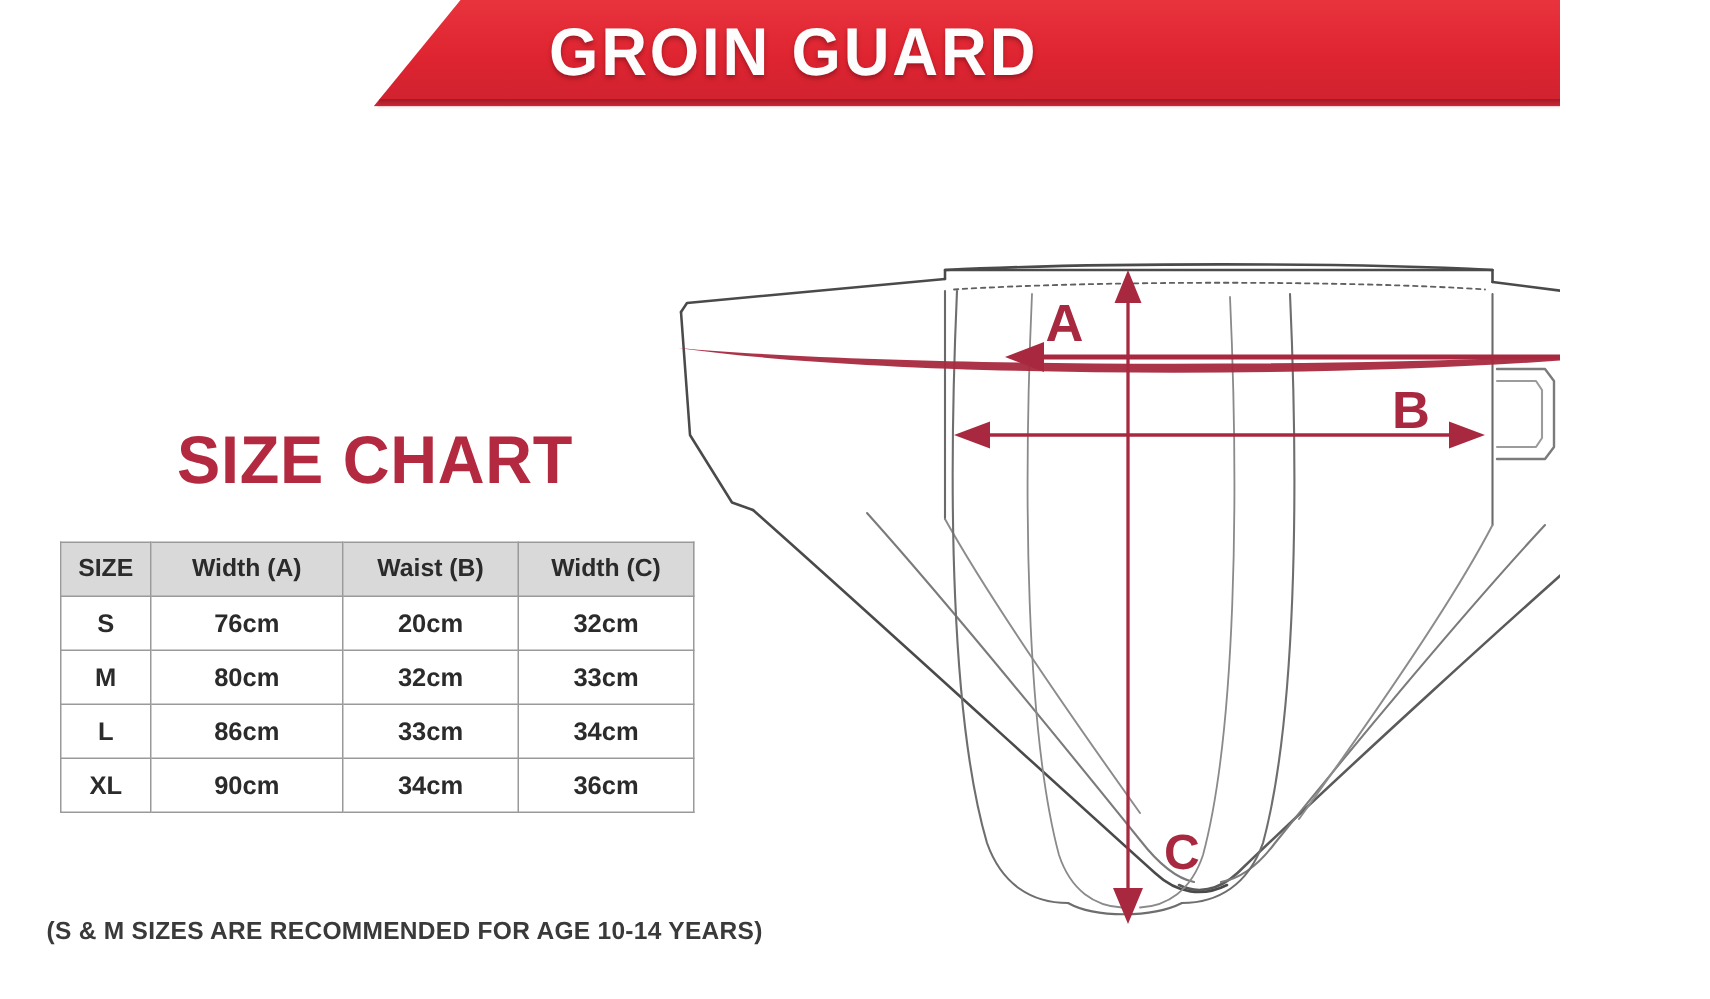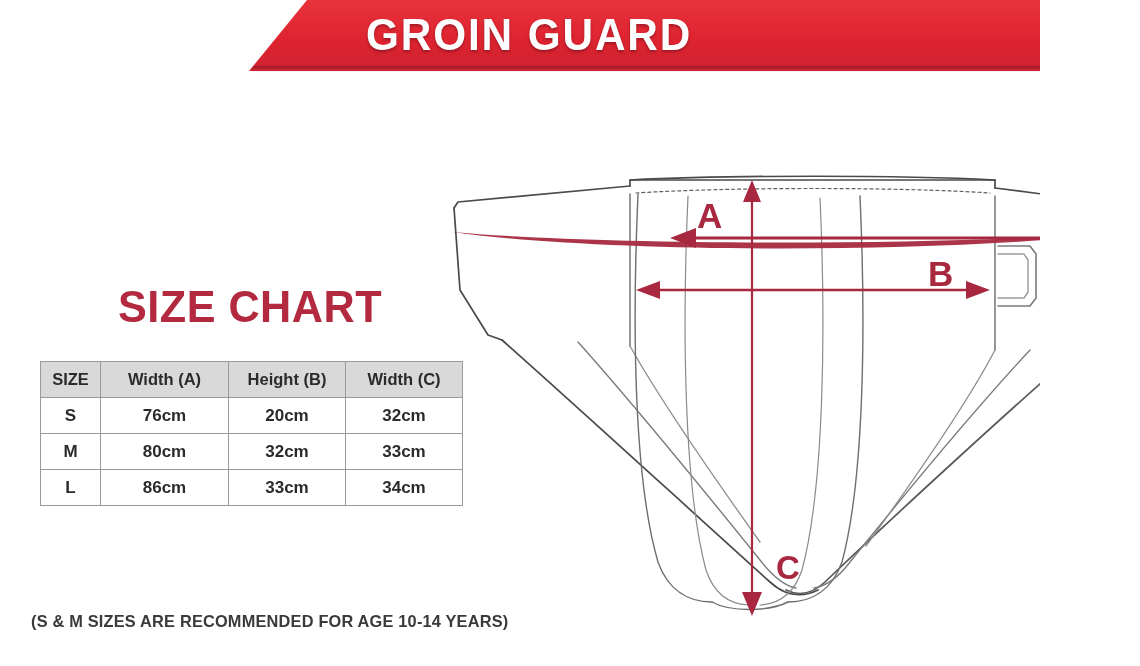--- a/index.html
+++ b/index.html
@@ -156,21 +156,21 @@
     <colgroup>
       <col class="c-size">
         <col class="c-a">
         <col class="c-b">
         <col class="c-c">
     </colgroup>
     <thead>
       <tr>
         <th>SIZE</th>
         <th>Width (A)</th>
-        <th>Height (B)</th>
+        <th>Waist (B)</th>
         <th>Width (C)</th>
       </tr>
     </thead>
     <tbody>
       <tr>
         <td>S</td>
         <td>76cm</td>
         <td>20cm</td>
         <td>32cm</td>
       </tr>
@@ -178,20 +178,26 @@
         <td>M</td>
         <td>80cm</td>
         <td>32cm</td>
         <td>33cm</td>
       </tr>
       <tr>
         <td>L</td>
         <td>86cm</td>
         <td>33cm</td>
         <td>34cm</td>
+      </tr>
+      <tr>
+        <td>XL</td>
+        <td>90cm</td>
+        <td>34cm</td>
+        <td>36cm</td>
       </tr>
     </tbody>
   </table>
 
   <div id="footnote">(S &amp; M SIZES ARE RECOMMENDED FOR AGE 10-14 YEARS)</div>
 
   <div id="illustration">
     <svg width="710" height="490" viewBox="0 0 710 490" xmlns="http://www.w3.org/2000/svg">
       <g fill="none" stroke="#4a4a4a" stroke-width="1.7" stroke-linecap="round" stroke-linejoin="round">
 

